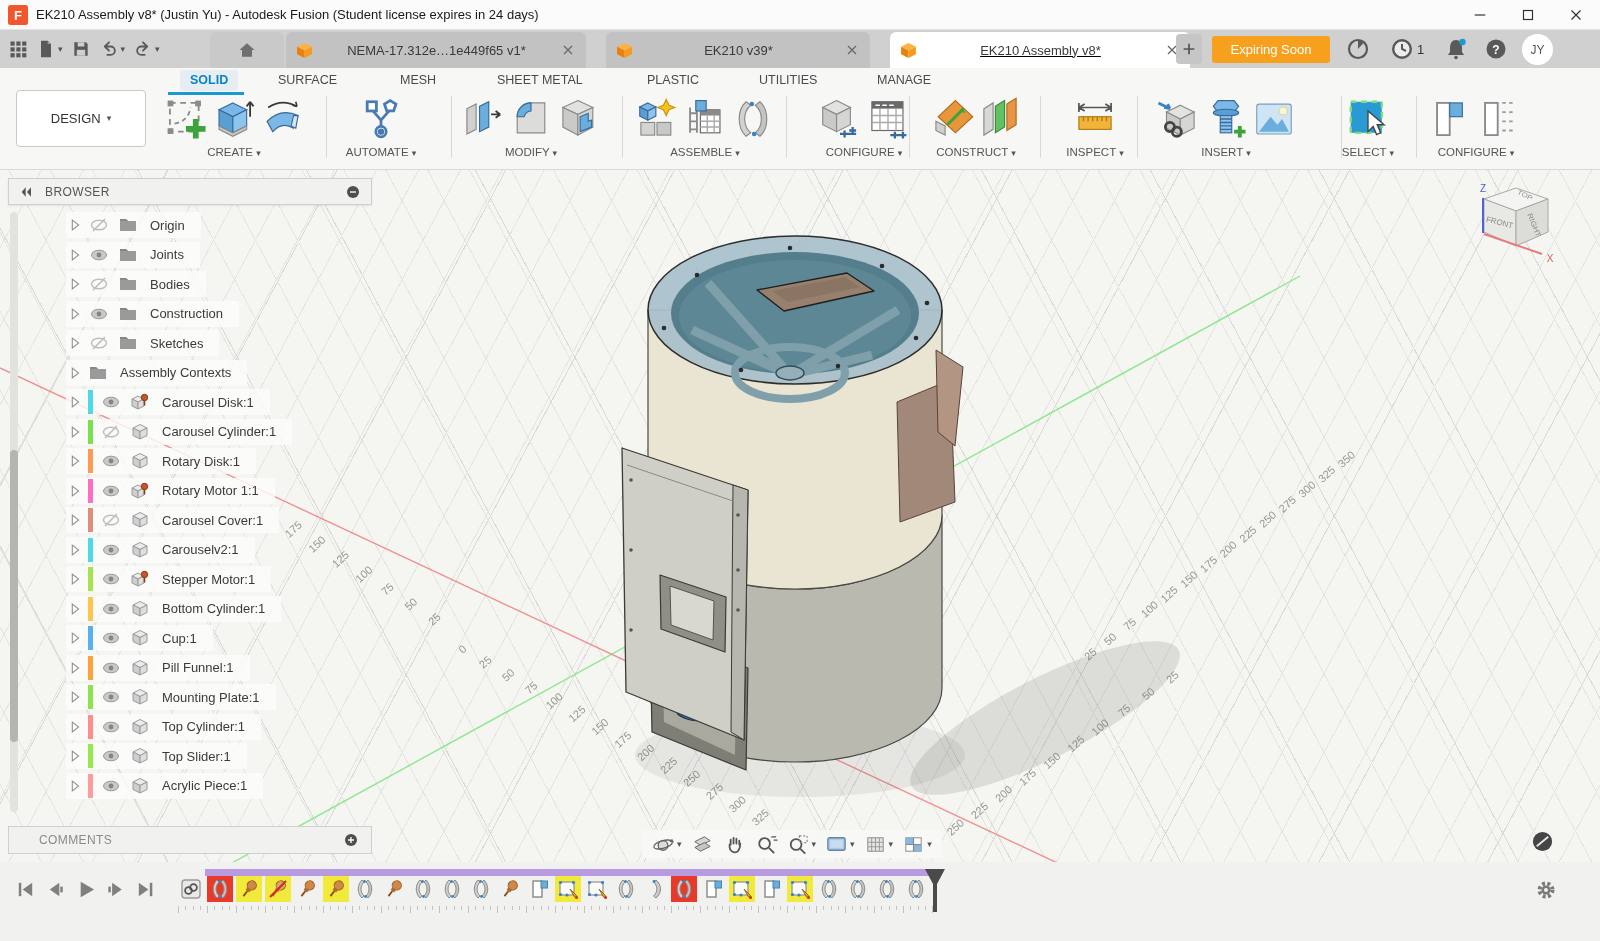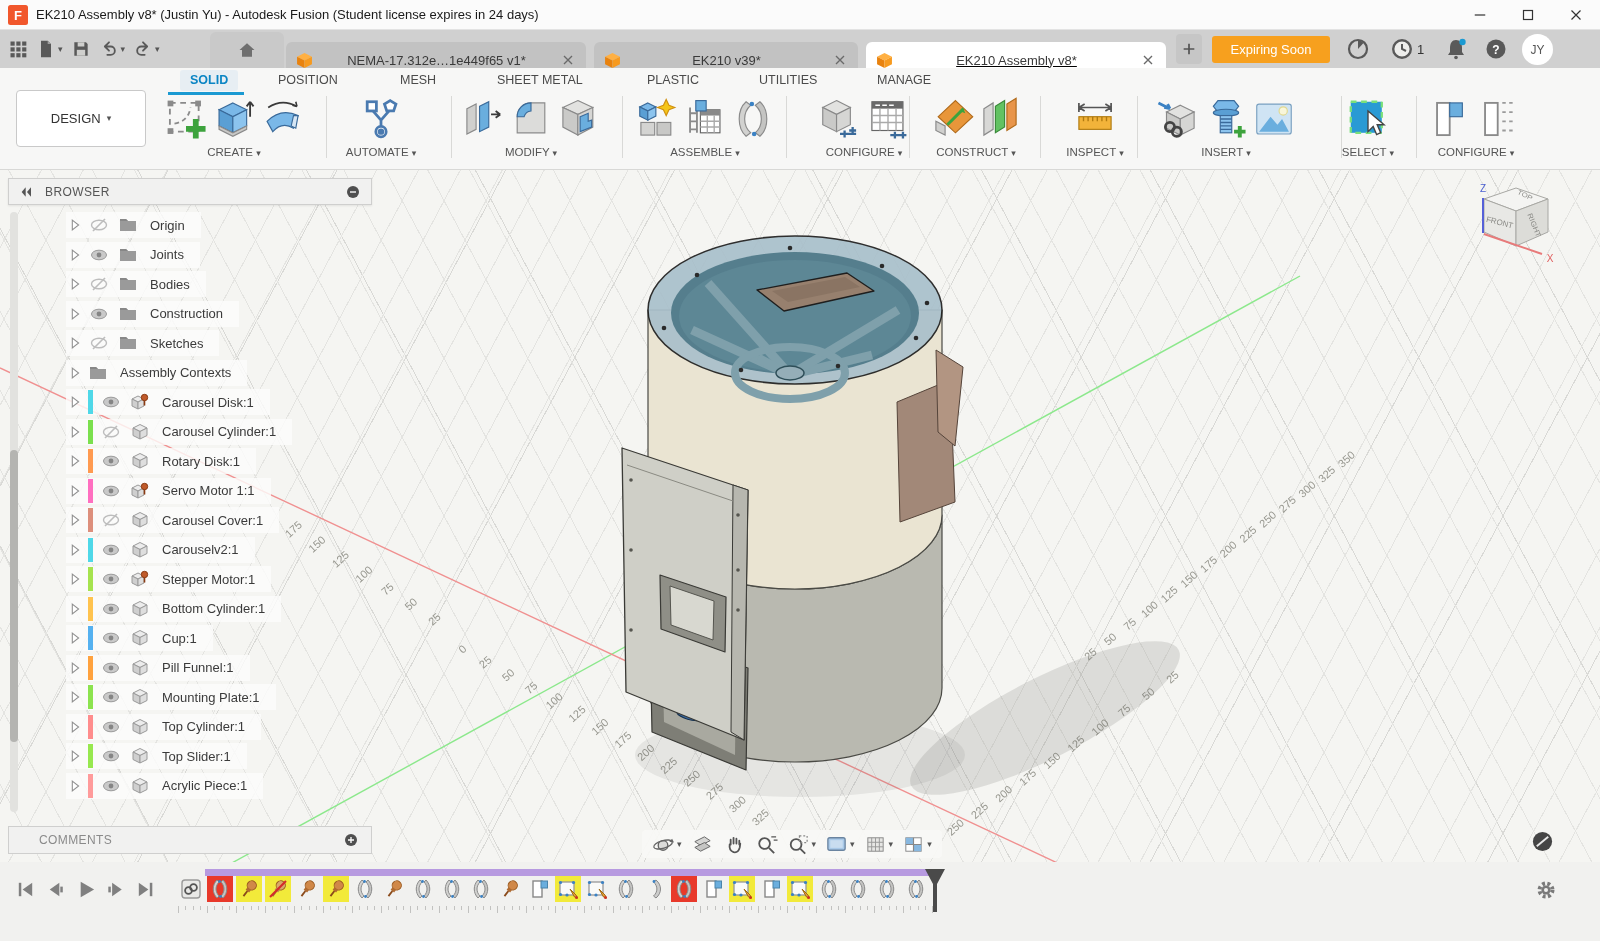--- a/index.html
+++ b/index.html
@@ -15,21 +15,21 @@
   .winbtn { width:48px; height:30px; display:flex; align-items:center; justify-content:center; }
   .winbtn .ic { width:18px; height:18px; }
 
   
   .tabstrip { position:absolute; left:0; top:30px; width:1600px; height:38px; background:#d0d0d0; }
   .quickbar { position:absolute; left:8px; top:0; height:38px; display:flex; align-items:center; gap:8px; }
   .qb-item { display:flex; align-items:center; gap:2px; }
   .qb-item .ic { width:20px; height:20px; }
   .home-seg { position:absolute; left:210px; top:2px; width:74px; height:36px; background:#c9c9c9; border-radius:6px 6px 0 0; display:flex; align-items:center; justify-content:center; }
   .home-seg .ic { width:20px; height:20px; }
-  .doc-tabs { position:absolute; left:286px; top:12px; display:flex; gap:8px; }
+  .doc-tabs { position:absolute; left:286px; top:2px; display:flex; gap:20px; }
   .doc-tab { height:36px; border-radius:6px 6px 0 0; background:#c2c2c2; display:flex; align-items:center; padding:0 10px; gap:8px; }
   .doc-tab.active { background:#ffffff; }
   .doc-tab .cube { width:17px; height:17px; }
   .doc-tab .dlabel { font-size:13px; color:#3a3a3a; white-space:nowrap; flex:1; text-align:center; }
   .doc-tab .dclose { width:16px; height:16px; }
   .newtab { position:absolute; left:1176px; top:4px; width:26px; height:30px; background:#c6c6c6; border-radius:4px; display:flex; align-items:center; justify-content:center; }
   .newtab .ic { width:16px; height:16px; }
   .badge { position:absolute; left:1212px; top:6px; width:118px; height:27px; background:#f7a01e; border-radius:3px; color:#fff; font-size:13px; display:flex; align-items:center; justify-content:center; }
   .tr-item { position:absolute; top:7px; display:flex; align-items:center; gap:3px; }
   .tr-item .ic { width:24px; height:24px; }
@@ -286,21 +286,21 @@
           <text x="12" y="16.5" font-size="12" font-weight="bold" fill="#fff" text-anchor="middle" font-family="Liberation Sans,sans-serif">?</text>
         </svg>
       </span>
     </div>
   <div class="avatar">JY</div>
 </div>
 
 <div class="ribbon">
   <div class="ribbon-tabs" id="ribbon-tabs">
       <span class="rtab active" style="left: 180px;">SOLID</span>
-      <span class="rtab" style="left: 268px;">POSITION</span>
+      <span class="rtab" style="left: 268px;">SURFACE</span>
       <span class="rtab" style="left: 390px;">MESH</span>
       <span class="rtab" style="left: 487px;">SHEET METAL</span>
       <span class="rtab" style="left: 637px;">PLASTIC</span>
       <span class="rtab" style="left: 749px;">UTILITIES</span>
       <span class="rtab" style="left: 867px;">MANAGE</span>
     </div>
   <div class="tab-underline"></div>
   <div class="design-box">
     <span>DESIGN</span>
     <span class="caret">▾</span>
@@ -883,21 +883,21 @@
             </span>
             <span class="ic t-cube">
               <svg viewBox="0 0 20 20">
                 <polygon points="8,4 14,7 8,10 2,7" fill="#ececec" stroke="#9a9a9a"></polygon>
                 <polygon points="2,7 8,10 8,17 2,14" fill="#cfcfcf" stroke="#9a9a9a"></polygon>
                 <polygon points="14,7 8,10 8,17 14,14" fill="#dedede" stroke="#9a9a9a"></polygon>
                 <circle cx="14.5" cy="5.5" r="3.2" fill="#c05a2a" stroke="#8a3a12"></circle>
                 <path d="M14.5 8.5v5" stroke="#8a3a12" stroke-width="1.6"></path>
               </svg>
             </span>
-            <span class="t-label">Servo Motor 1:1</span>
+            <span class="t-label">Rotary Motor 1:1</span>
           </div></div>
         <div class="trow-wrap"><div class="trow">
             <span class="ic t-tri">
               <svg viewBox="0 0 20 20">
                 <path d="M7 4.5l7 5.5-7 5.5z" fill="#fff" stroke="#8f8f8f" stroke-width="1.2"></path>
               </svg>
             </span>
             <span class="t-bar" style="background: rgb(221, 143, 124);"></span>
             <span class="ic t-eye">
               <svg viewBox="0 0 20 20">

